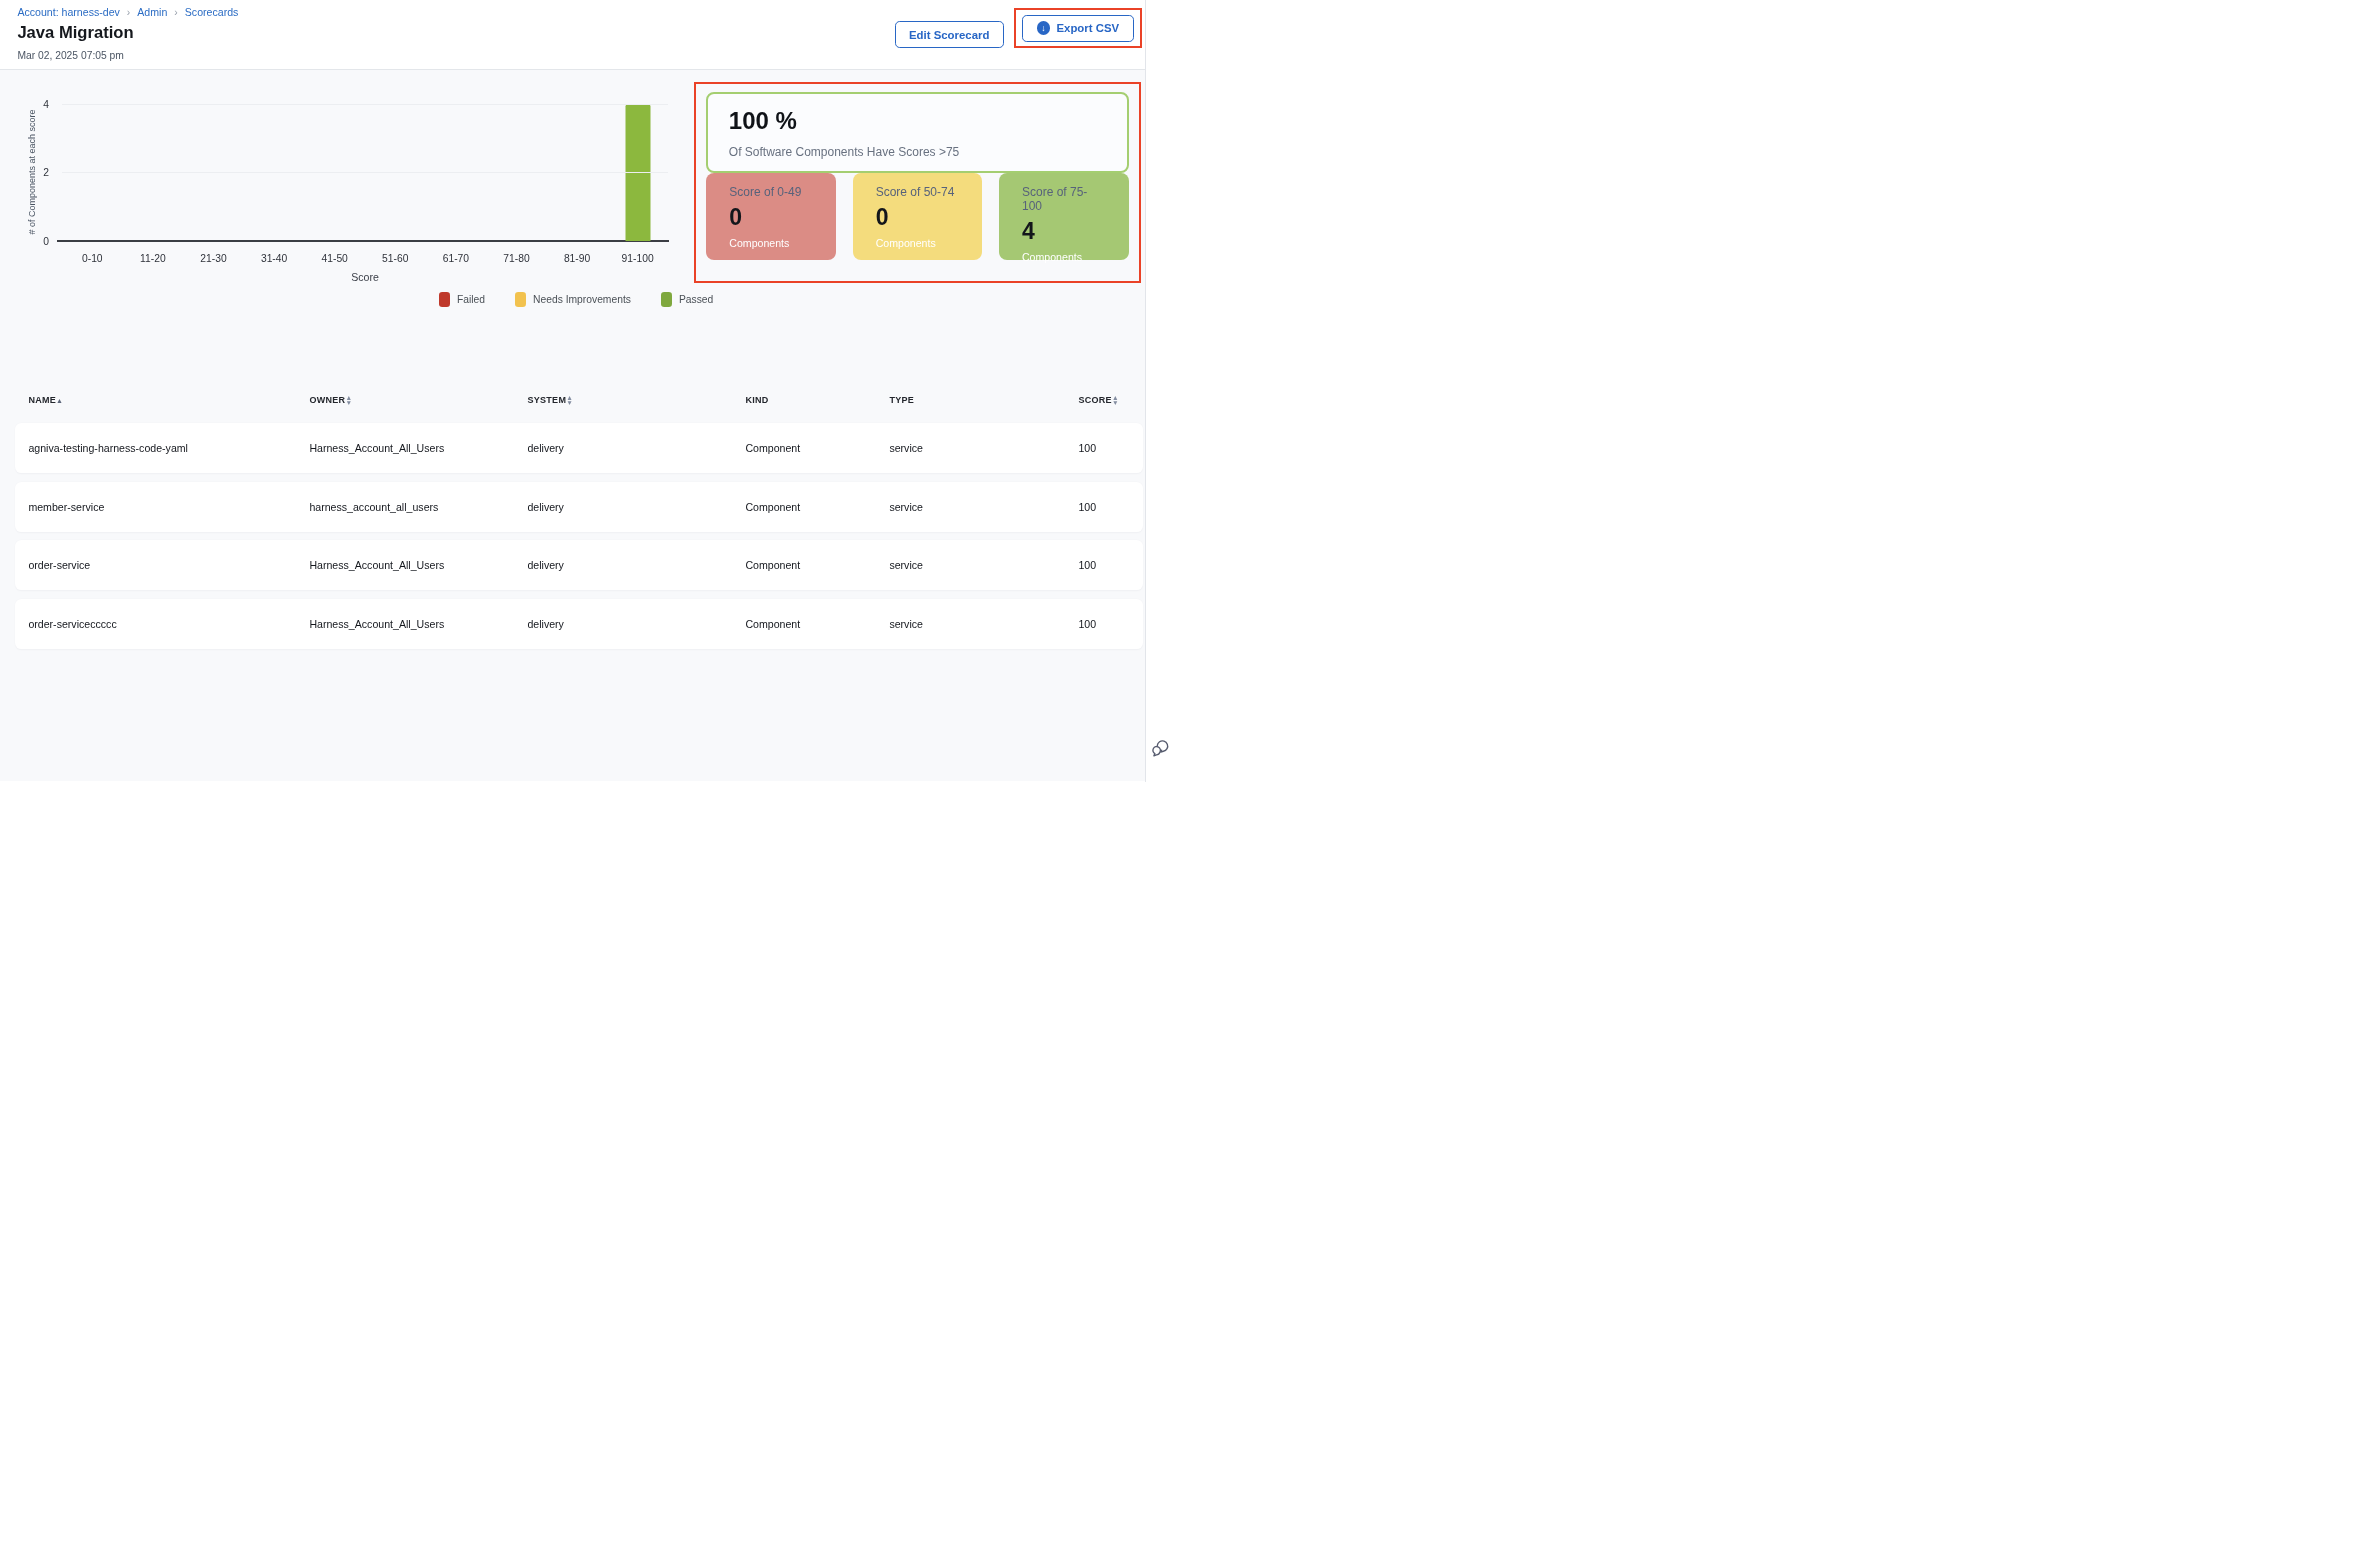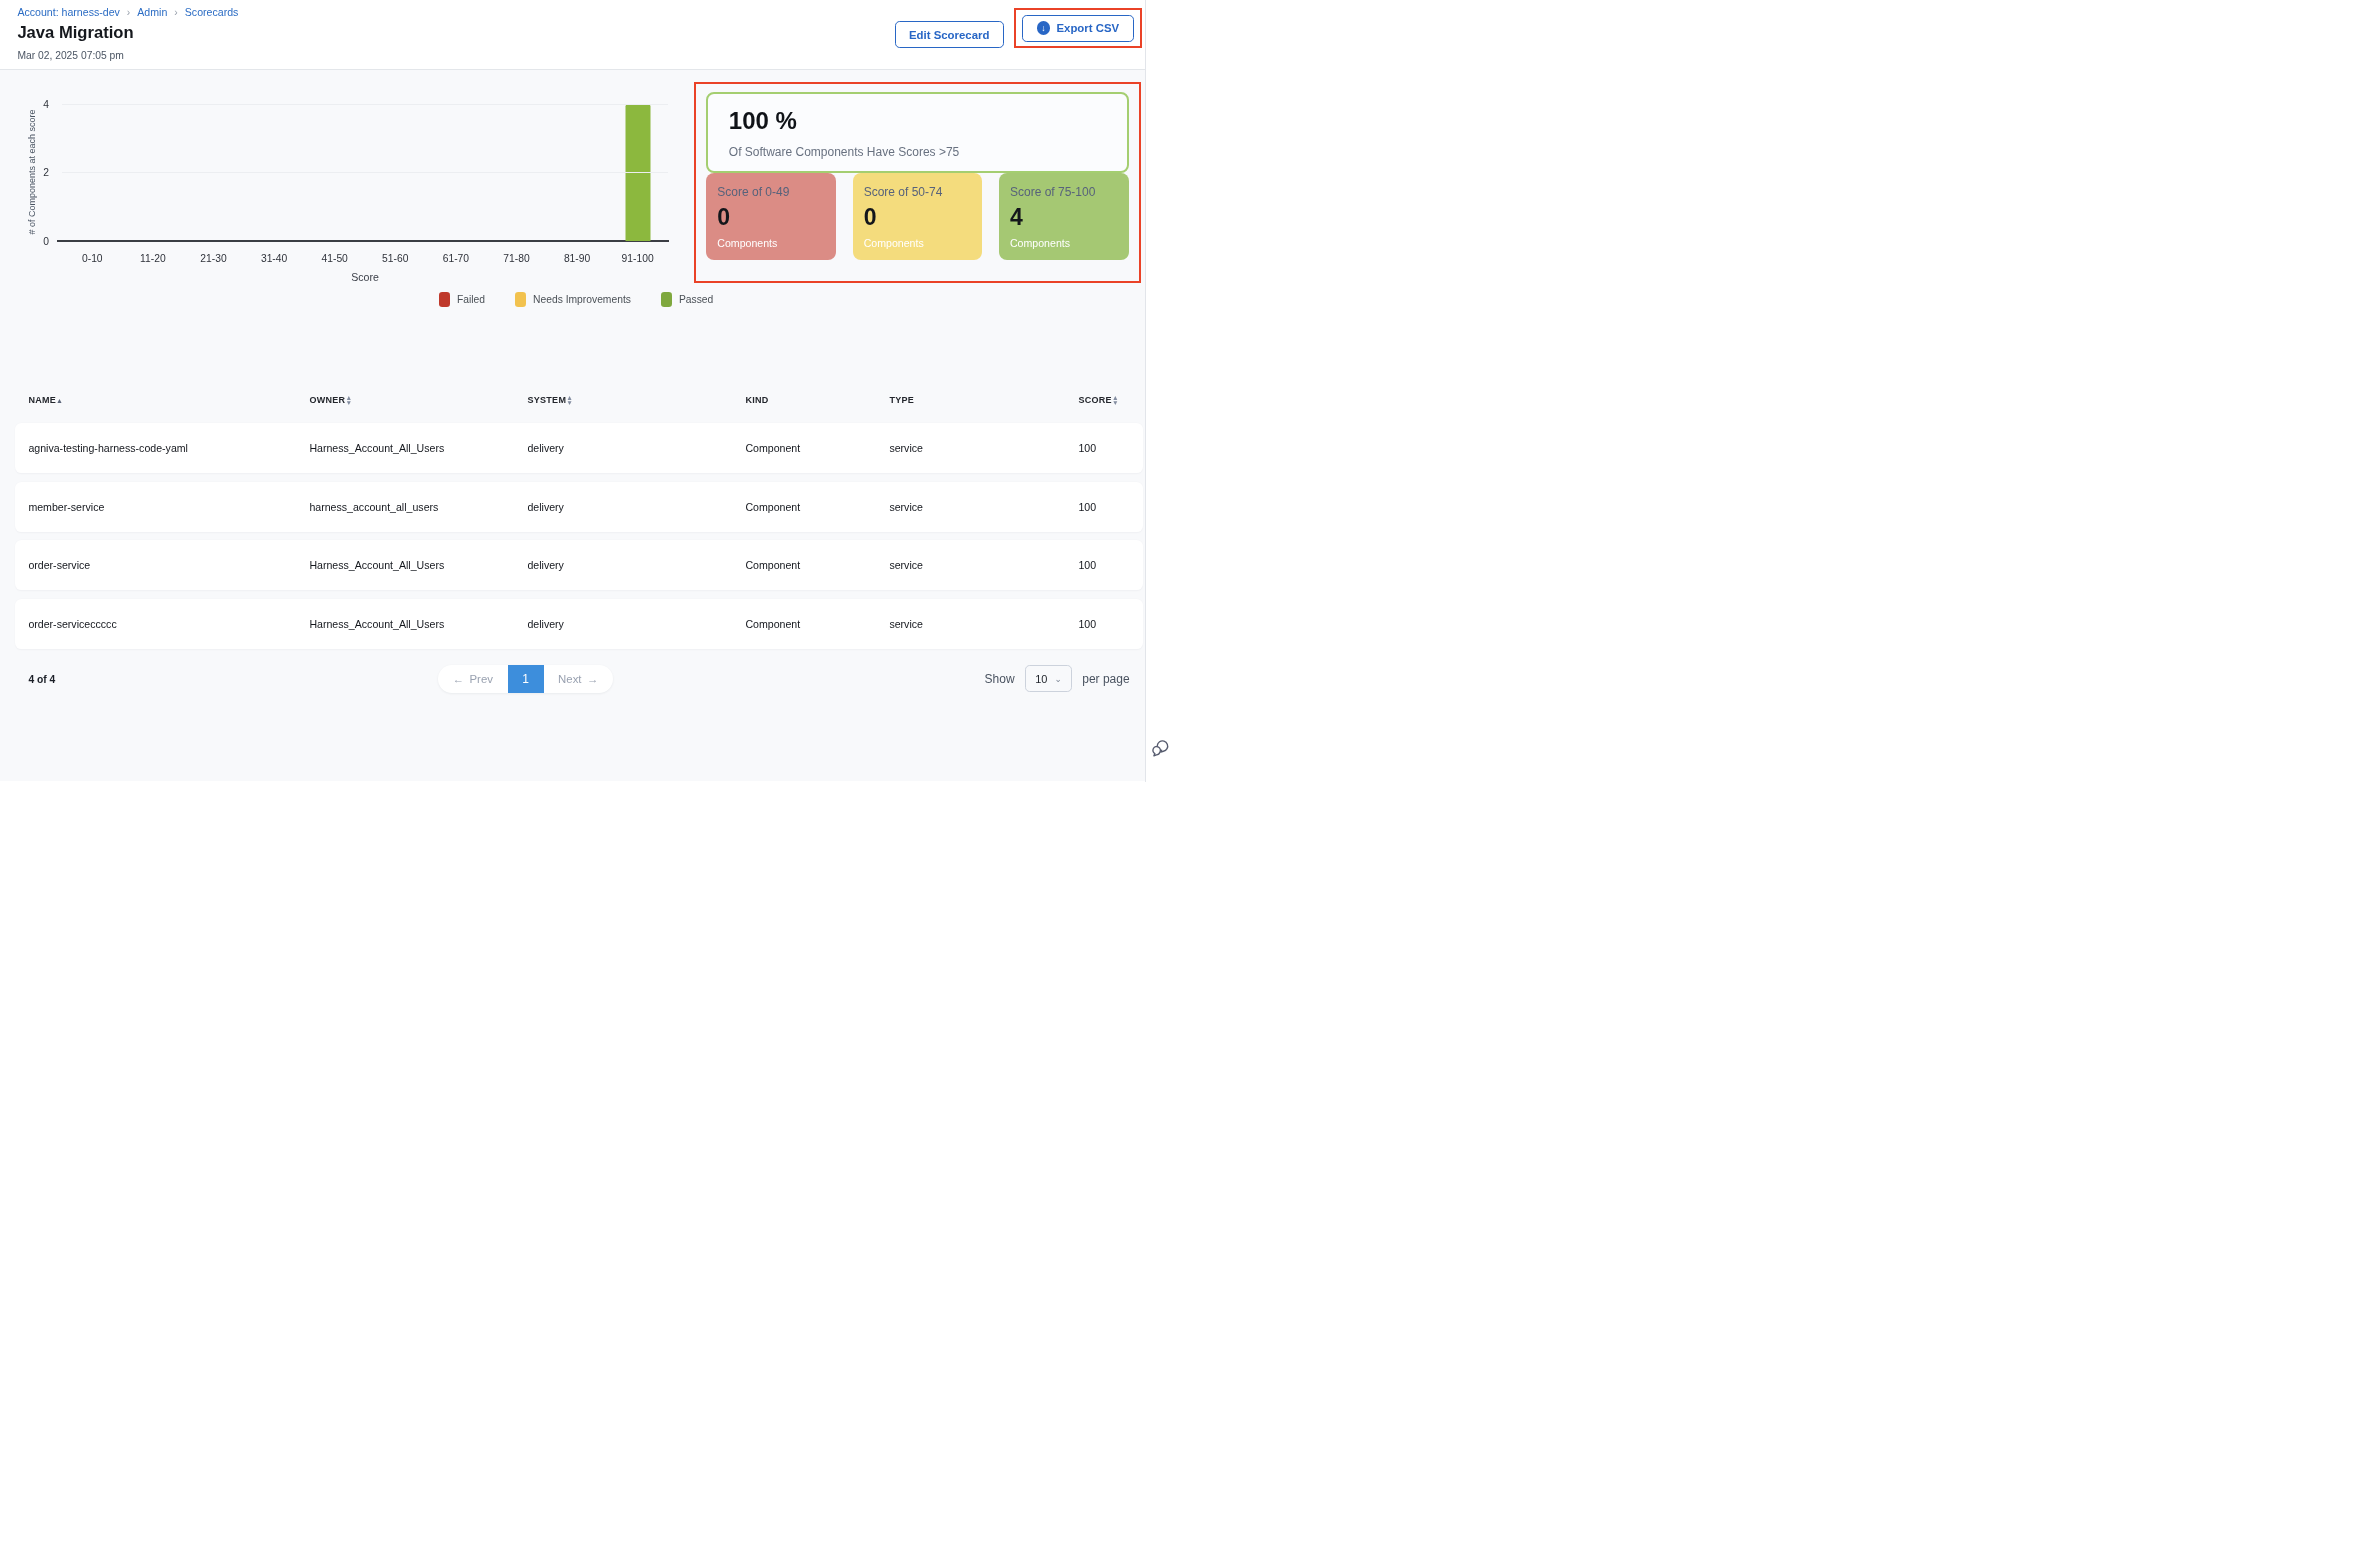--- a/index.html
+++ b/index.html
@@ -43,21 +43,21 @@
   .leg-item{display:flex;align-items:center;gap:7px;font-size:10.3px;color:#4a5056;cursor:pointer;}
   .leg-chip{width:11px;height:15px;border-radius:3.2px;display:inline-block;}
   
   .summary{position:absolute;left:694px;top:13.4px;width:447px;height:201px;border:2.4px solid #ea4227;
            box-sizing:border-box;padding:8px 10.3px;}
   .pct-card{height:81px;border:2px solid #a4ce70;border-radius:8px;background:#fbfcfe;
             box-sizing:border-box;padding:10.3px 20.5px;}
   .pct{font-size:24px;font-weight:800;color:#101318;margin-top:2.4px;}
   .pct-caption{font-size:12px;color:#687180;margin-top:9.5px;}
   .cards{display:flex;gap:16.6px;height:87px;}
-  .card{flex:1;border-radius:8px;padding:12px 11px;box-sizing:border-box;}
+  .card{flex:1;border-radius:8px;padding:12px 23px;box-sizing:border-box;}
   .card-label{font-size:12px;color:#57627b;}
   .card-value{font-size:23px;font-weight:800;color:#13161b;margin-top:4.7px;}
   .card-unit{font-size:10.6px;color:#ffffff;margin-top:6.3px;}
   
   .table-top{position:absolute;left:15px;top:269px;width:1128px;height:37px;background:#fff;border-radius:6.3px;
              display:flex;align-items:center;justify-content:space-between;box-sizing:border-box;
              padding:0 32px 0 18px;box-shadow:0 0.8px 1.6px rgba(16,24,40,.04);}
   .total{font-size:11px;font-weight:700;color:#191d24;}
   .search{width:155px;height:25px;border:1.2px solid #3a78c9;background:#edf6fa;border-radius:6.3px;
           display:flex;align-items:center;gap:6.3px;padding:0 8px;box-sizing:border-box;}
@@ -254,42 +254,20 @@
       <div class="row">
         <div class="cell">order-serviceccccc</div>
         <div class="cell">Harness_Account_All_Users</div>
         <div class="cell">delivery</div>
         <div class="cell">Component</div>
         <div class="cell">service</div>
         <div class="cell">100</div>
       </div>
     </div>
 
-  <div class="pag-row">
-    <div class="pag-count">4 of 4</div>
-    <div class="pager">
-      <button class="pg-btn">
-        <span>←</span>
-        <span>Prev</span>
-      </button>
-      <div class="pg-page">1</div>
-      <button class="pg-btn">
-        <span>Next</span>
-        <span>→</span>
-      </button>
-    </div>
-    <div class="show-group">
-      <span>Show</span>
-      <div class="page-size">
-        <span>10</span>
-        <span class="chev">⌄</span>
-      </div>
-      <span>per page</span>
-    </div>
-  </div>
 </div>
 
 <div class="gutter">
   <div class="chat">
     <svg width="20.5" height="20.5" viewBox="0 0 24 24" fill="none" stroke="#565b6e" stroke-width="1.6" stroke-linejoin="round" stroke-linecap="round">
       <path d="M9.2 13.9 a6.1 6.1 0 1 1 5.3 1.6 l-3.1 1 1 -2.2"></path>
       <path d="M10.4 16.7 a4.4 4.4 0 1 0 -5.9 1.6 l-1.1 2.5 3 -1.1 a4.4 4.4 0 0 0 4 -3" fill="#ffffff"></path>
     </svg>
   </div>
 </div>

